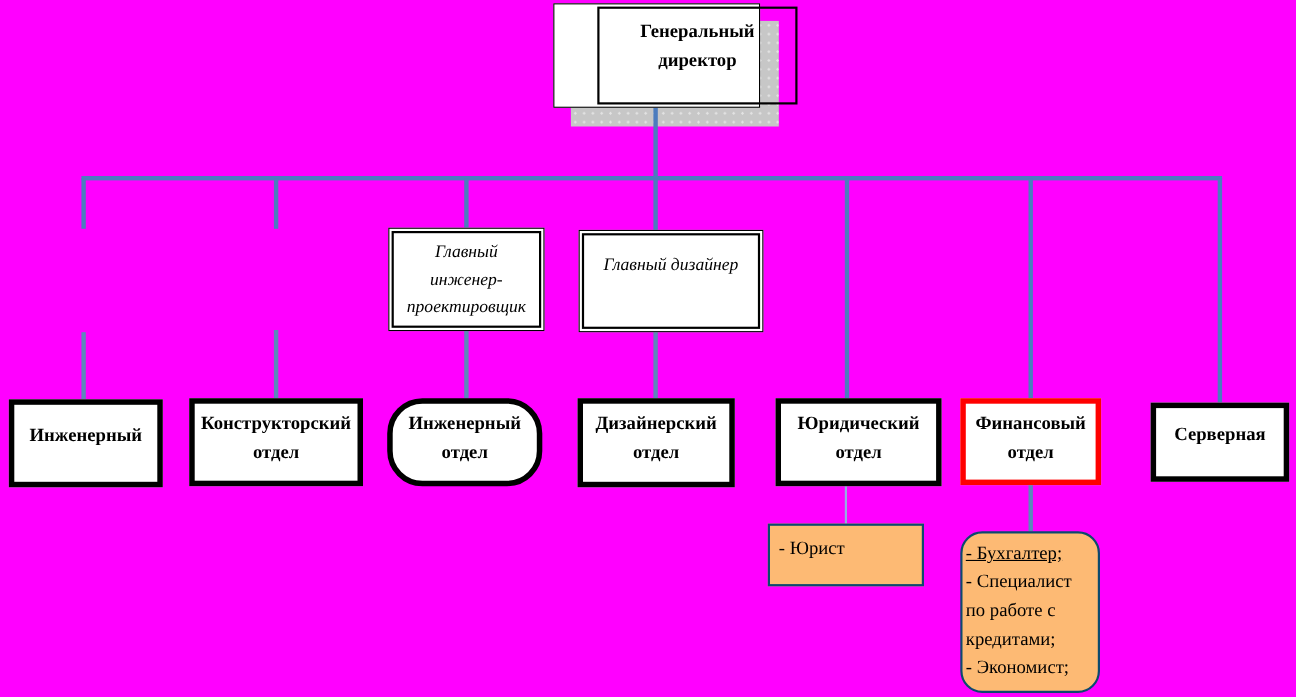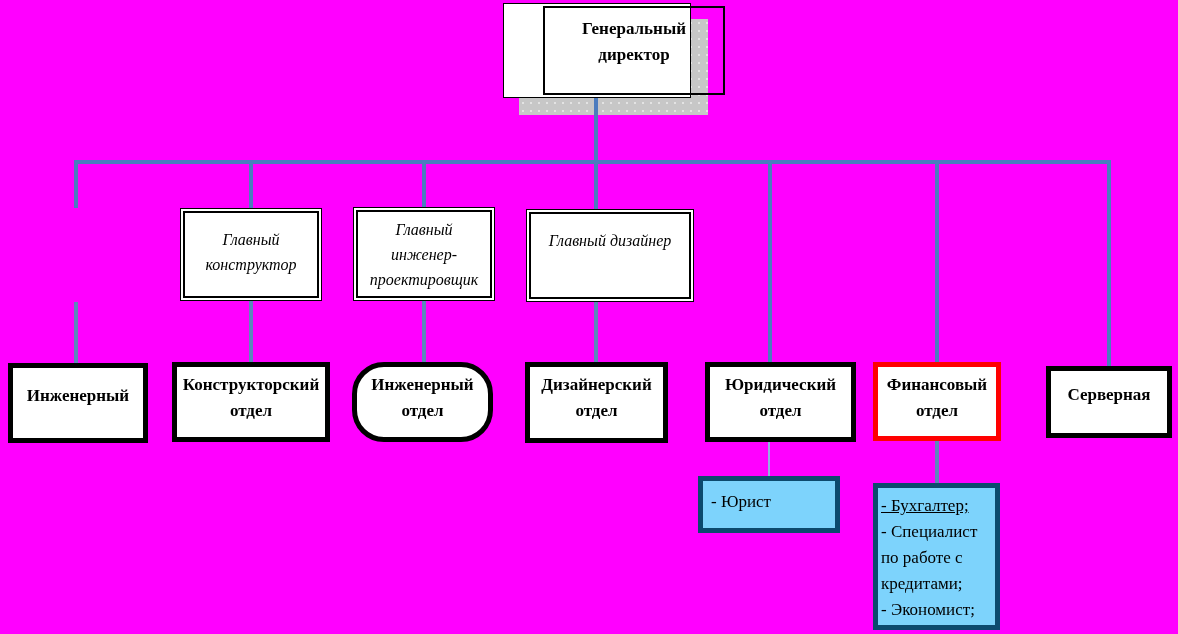--- a/index.html
+++ b/index.html
@@ -15,21 +15,21 @@
   
   .frame{position:absolute; background:#ffffff; border:1px solid #000; padding:2px; box-sizing:border-box; z-index:2;}
   .frame .inner{width:100%; height:100%; border:2px solid #000; box-sizing:border-box; text-align:center; overflow:hidden;}
 
   
   .dept{position:absolute; background:#ffffff; border:5px solid #000; box-sizing:border-box; z-index:2;
         text-align:center; font-weight:bold; font-size:17px; line-height:26px; color:#000; padding:5px 2px; overflow:hidden;}
   .dept.red{border-color:#ff0000;}
 
   
-  .plain{position:absolute; background:#7dd3fc; border:5px solid #0c4a6e; box-sizing:border-box; z-index:2;
+  .plain{position:absolute; background:#fdba74; border:2px solid #0c4a6e; box-sizing:border-box; z-index:2;
          font-size:17px; color:#000; text-align:left; overflow:hidden;}
 
   
   #ceo-shadow{left:519px; top:19px; width:189px; height:96px; background-color:#c7c7c7;
               background-image:radial-gradient(#e3e3e3 1px, rgba(0,0,0,0) 1.3px); background-size:8px 8px; z-index:0;}
 
   #ceo{left:503px; top:3px; width:188px; height:95px;}
   #ceo .inner{font-weight:bold; font-size:17px; line-height:26px; padding:8px 8px 0 8px;margin-left:37px;}
 
   .mgr .inner{font-style:italic; font-size:16px; line-height:25px; padding:14px 10px 0 10px;}
@@ -41,21 +41,21 @@
 
   #d0{left:8px;    top:363px; width:140px; height:80px; padding-top:15px;}
   #d1{left:172px;  top:362px; width:158px; height:80px;}
   #d2{left:352px;  top:362px; width:141px; height:80px;border-radius:32px;}
   #d3{left:525px;  top:362px; width:143px; height:81px;}
   #d4{left:705px;  top:362px; width:151px; height:80px;}
   #d5{left:873px;  top:362px; width:128px; height:79px;}
   #d6{left:1046px; top:366px; width:126px; height:72px; padding-top:11px;}
 
   #legal-box{left:698px; top:476px; width:142px; height:57px; line-height:24px; padding:9px 8px;}
-  #finance-box{left:873px; top:483px; width:127px; height:147px; line-height:26px; padding:5px 3px;}
+  #finance-box{left:873px; top:483px; width:127px; height:147px; line-height:26px; padding:5px 3px;border-radius:20px;}
   #finance-box .u{text-decoration:underline;}
 
   
   #ln-ceo   {left:594px;  top:97px;  width:4px;    height:67px;}
   #ln-h     {left:74px;   top:160px; width:1037px; height:4px;}
   #ln-t0    {left:74px;   top:162px; width:4px; height:46px;}
   #ln-t1    {left:249px;  top:162px; width:4px; height:46px;}
   #ln-t2    {left:422px;  top:162px; width:4px; height:45px;}
   #ln-t3    {left:594px;  top:162px; width:4px; height:47px;}
   #ln-t4    {left:768px;  top:162px; width:4px; height:200px;}
@@ -89,23 +89,20 @@
   <div class="line light" id="ln-c1"></div>
   <div class="line light" id="ln-c2"></div>
   <div class="line light" id="ln-c3"></div>
   <div class="line light" id="ln-c5"></div>
   <div class="line thin" id="ln-c4"></div>
 
   <div class="frame" id="ceo">
     <div class="inner">Генеральный директор</div>
   </div>
 
-  <div class="frame mgr" id="m1">
-    <div class="inner">Главный конструктор</div>
-  </div>
   <div class="frame mgr tall" id="m2">
     <div class="inner">Главный инженер-проектировщик</div>
   </div>
   <div class="frame mgr" id="m3">
     <div class="inner">Главный дизайнер</div>
   </div>
 
   <div class="dept" id="d0">Инженерный</div>
   <div class="dept" id="d1">Конструкторский отдел</div>
   <div class="dept" id="d2">Инженерный отдел</div>

